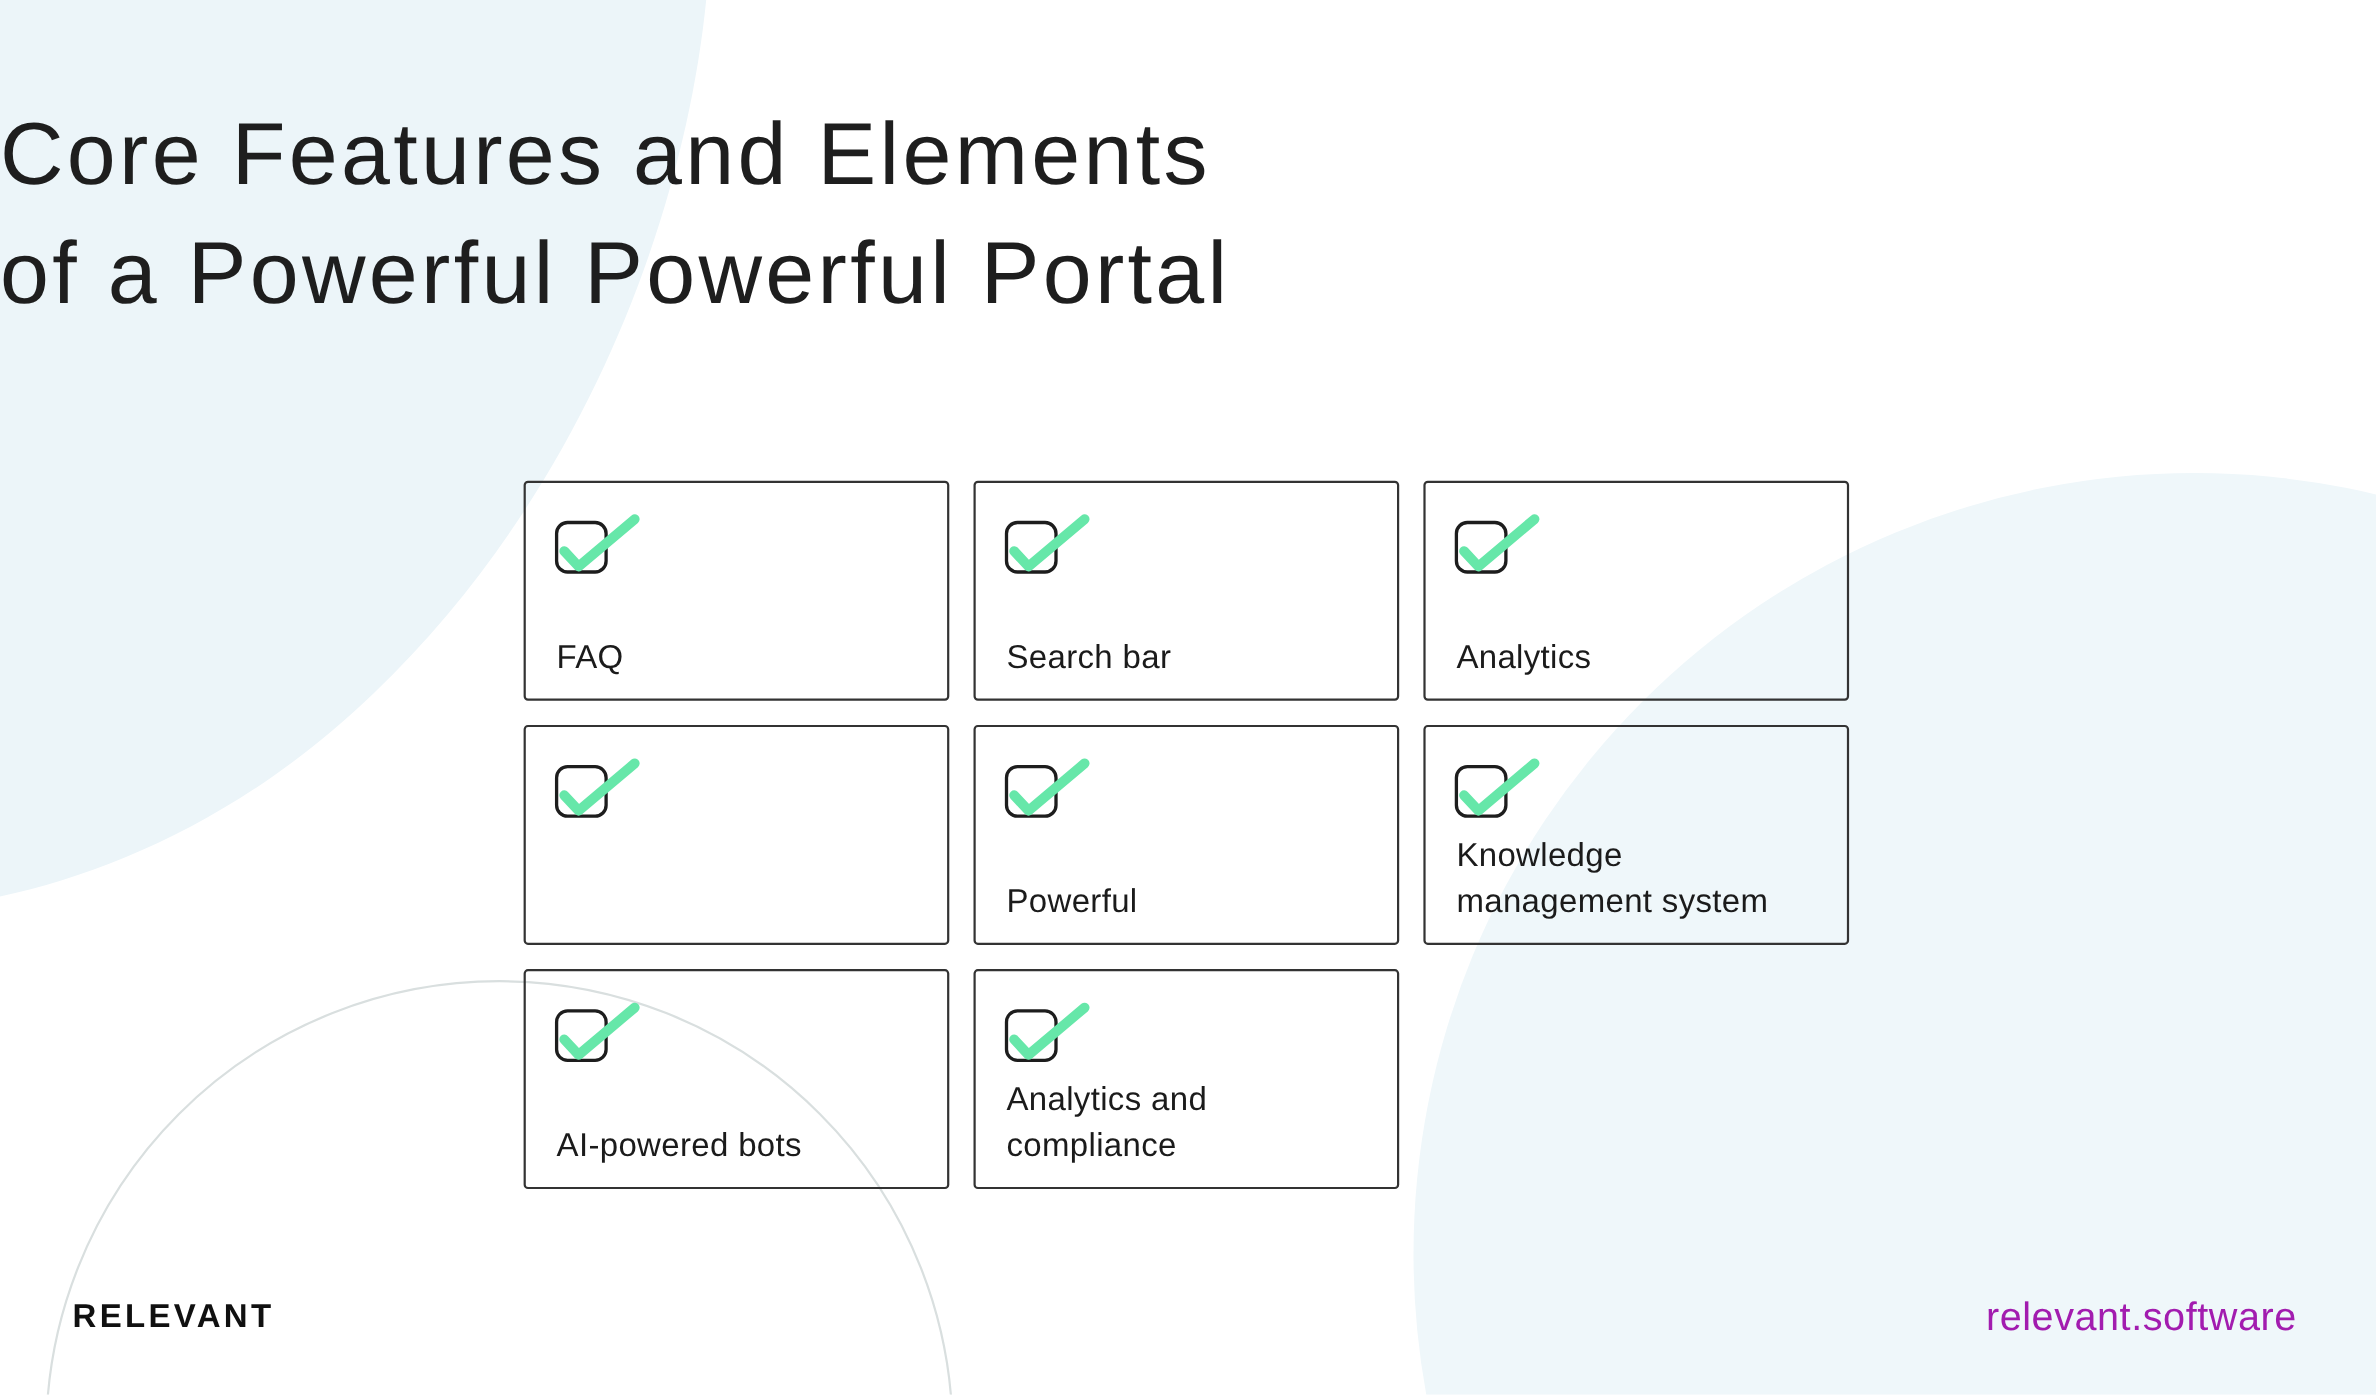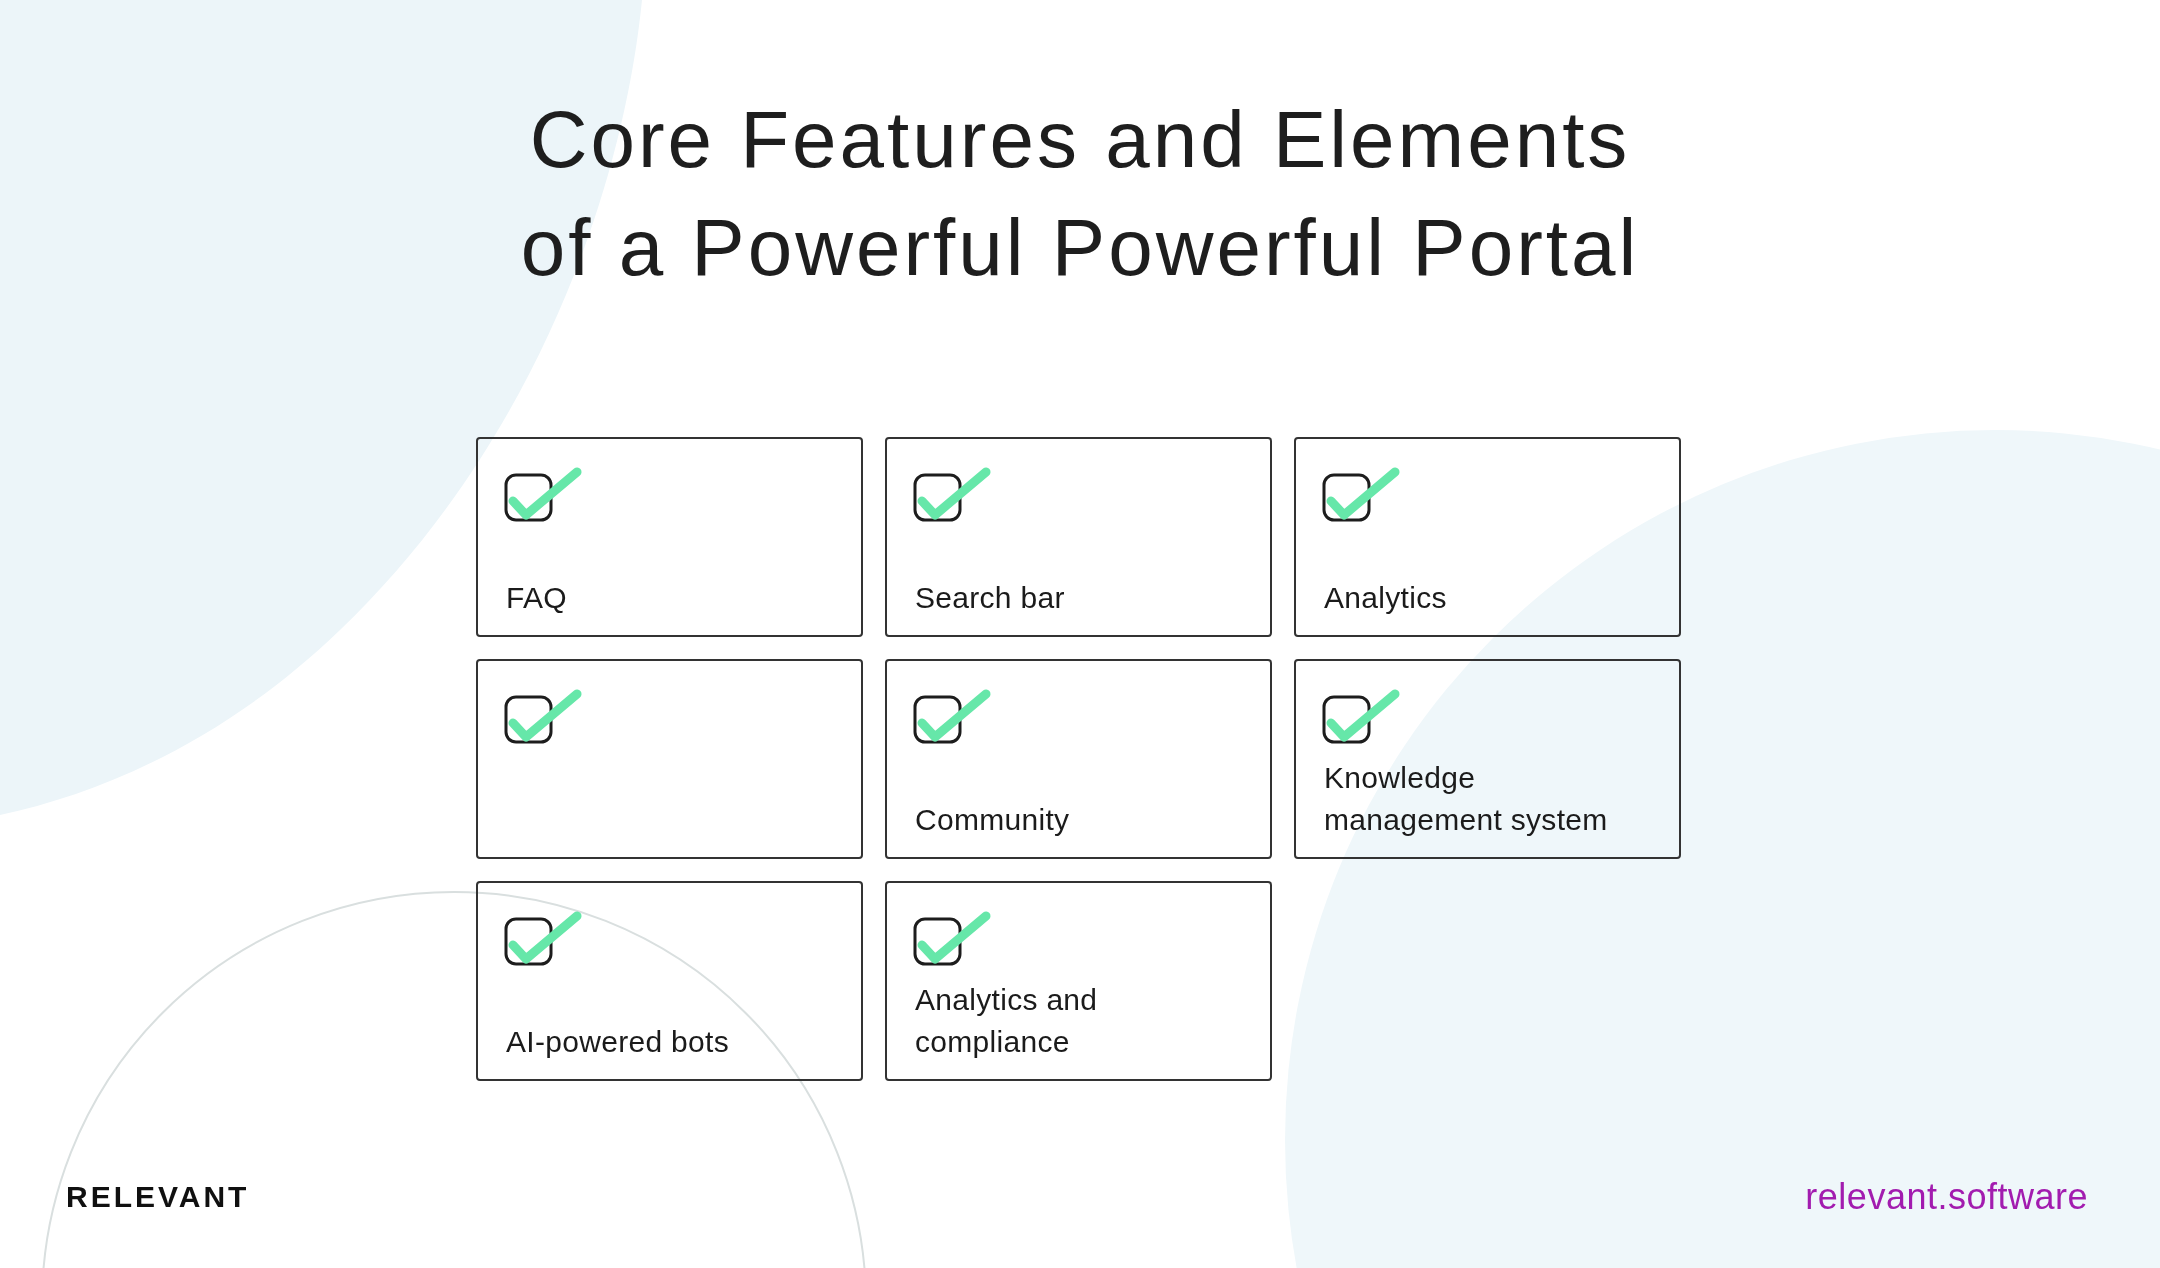--- a/index.html
+++ b/index.html
@@ -22,21 +22,21 @@
   .blob-tl   { fill: var(--background-blob, #ECF5F9); }
   .blob-br   { fill: var(--background-circle, #EFF7FA); }
   .ring      { fill: none; stroke: var(--circle-outline, #D9DFDF); stroke-width: 2; }
 
   
   .title {
     position: absolute;
     left: 0; right: 0;
     top: 86px;
     z-index: 2;
-    text-align: center;
+    text-align: left;
     font-size: 80px;
     line-height: 108px;
     font-weight: 300;
     letter-spacing: 3px;
     color: #1e1e1e;
   }
 
   
   .grid {
     position: absolute;
@@ -148,21 +148,21 @@
       <svg class="cb" width="90" height="70" viewBox="0 0 90 70">
         <rect class="cb-box" x="3" y="13" width="45" height="45" rx="10"></rect>
         <path class="cb-check" d="M10 39 L23 53 L74 10"></path>
       </svg>
     </div>
       <div class="card">
       <svg class="cb" width="90" height="70" viewBox="0 0 90 70">
         <rect class="cb-box" x="3" y="13" width="45" height="45" rx="10"></rect>
         <path class="cb-check" d="M10 39 L23 53 L74 10"></path>
       </svg>
-      <div class="card-label">Community</div>
+      <div class="card-label">Powerful</div>
     </div>
       <div class="card">
       <svg class="cb" width="90" height="70" viewBox="0 0 90 70">
         <rect class="cb-box" x="3" y="13" width="45" height="45" rx="10"></rect>
         <path class="cb-check" d="M10 39 L23 53 L74 10"></path>
       </svg>
       <div class="card-label">Knowledge management system</div>
     </div>
       <div class="card">
       <svg class="cb" width="90" height="70" viewBox="0 0 90 70">

